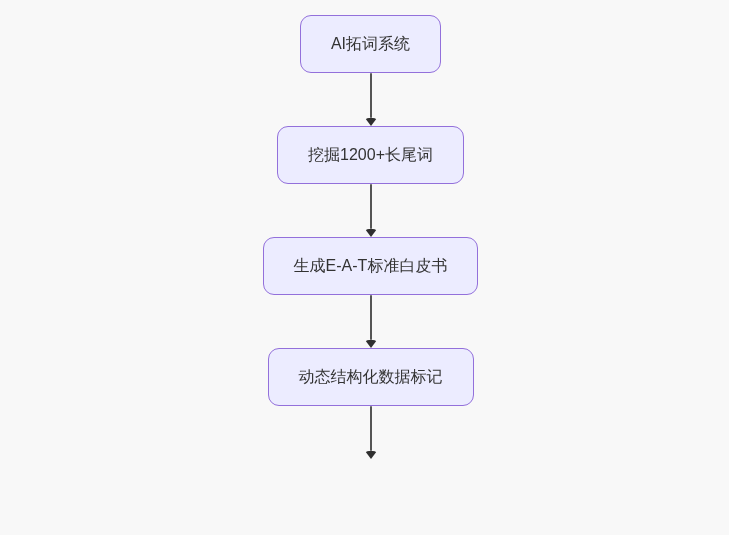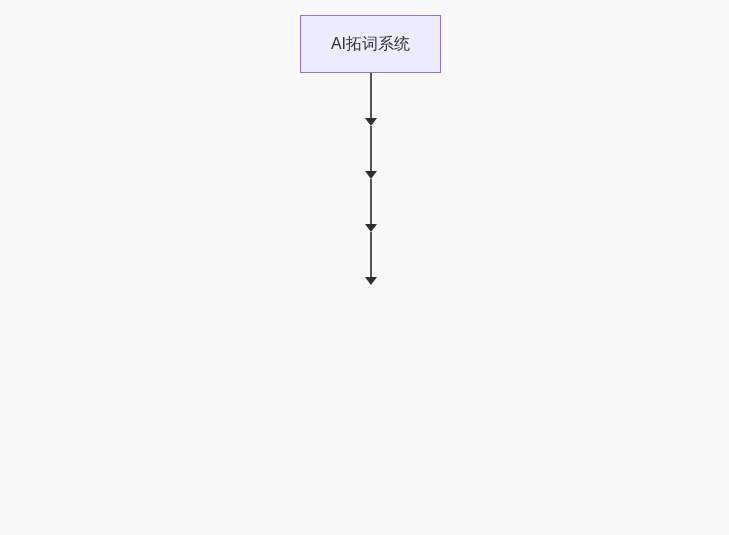--- a/index.html
+++ b/index.html
@@ -3,21 +3,21 @@
 <meta charset="utf-8">
 <style>
   :root {
     --bg: #f8f8f8;
     --node-fill: #ECECFF;
     --node-border: #9370DB;
     --text: #333333;
     --arrow-line: #555555;
     --arrow-head: #2f2f2f;
   }
-  * { box-sizing: border-box; margin: 0; padding: 0; }
+  * { box-sizing: border-box; margin: 0; padding: 0; border-radius: 11px; }
   html, body {
     width: 729px; height: 535px;
     font-family: "Liberation Sans", "DejaVu Sans", sans-serif;
     background: var(--bg);
     overflow: hidden;
   }
   .canvas {
     position: relative;
     width: 729px; height: 535px;
     background: var(--bg);
@@ -67,26 +67,29 @@
 </head>
 <body>
 
 <div class="canvas">
   <div class="flow-column" id="flow-column">
       <div class="flow-node"><span>AI拓词系统</span></div>
       <div class="flow-arrow">
         <div class="arrow-line"></div>
         <div class="arrow-head"></div>
       </div>
+      <div class="flow-node"><span>挖掘1200+长尾词</span></div>
       <div class="flow-arrow">
         <div class="arrow-line"></div>
         <div class="arrow-head"></div>
       </div>
+      <div class="flow-node"><span>生成E-A-T标准白皮书</span></div>
       <div class="flow-arrow">
         <div class="arrow-line"></div>
         <div class="arrow-head"></div>
       </div>
+      <div class="flow-node"><span>动态结构化数据标记</span></div>
       <div class="flow-arrow">
         <div class="arrow-line"></div>
         <div class="arrow-head"></div>
       </div>
     </div>
 </div>
 
 </body></html>

